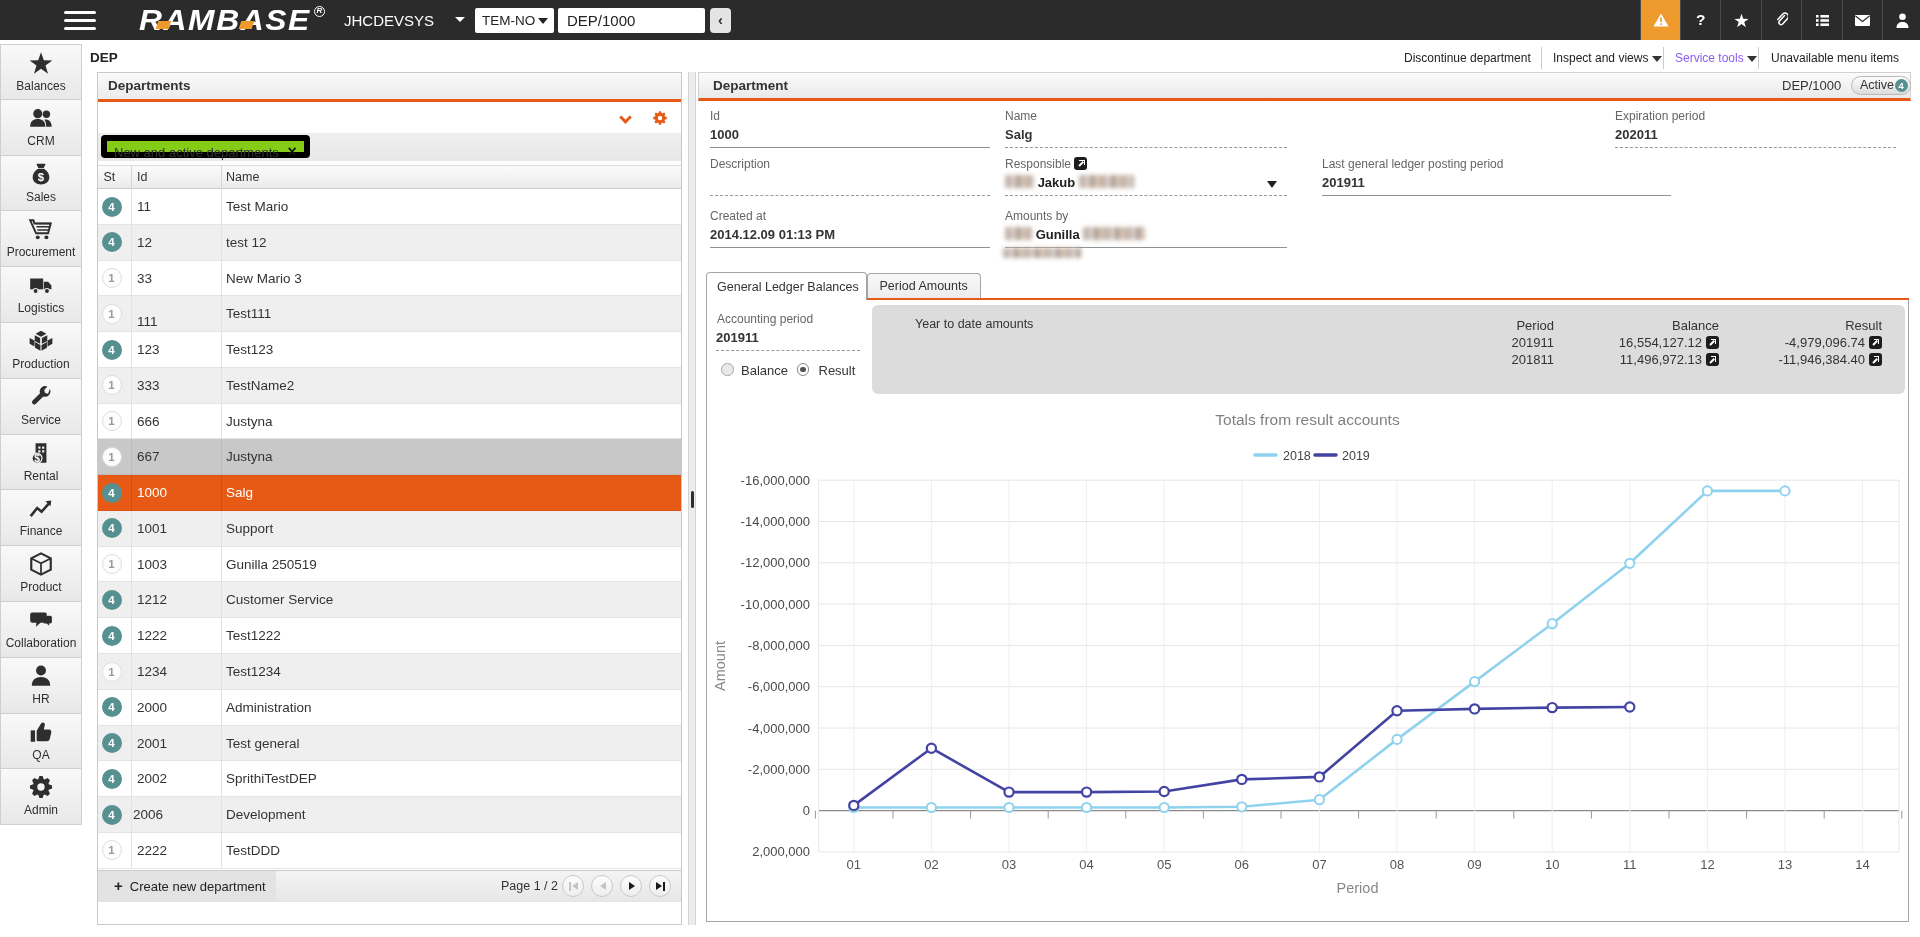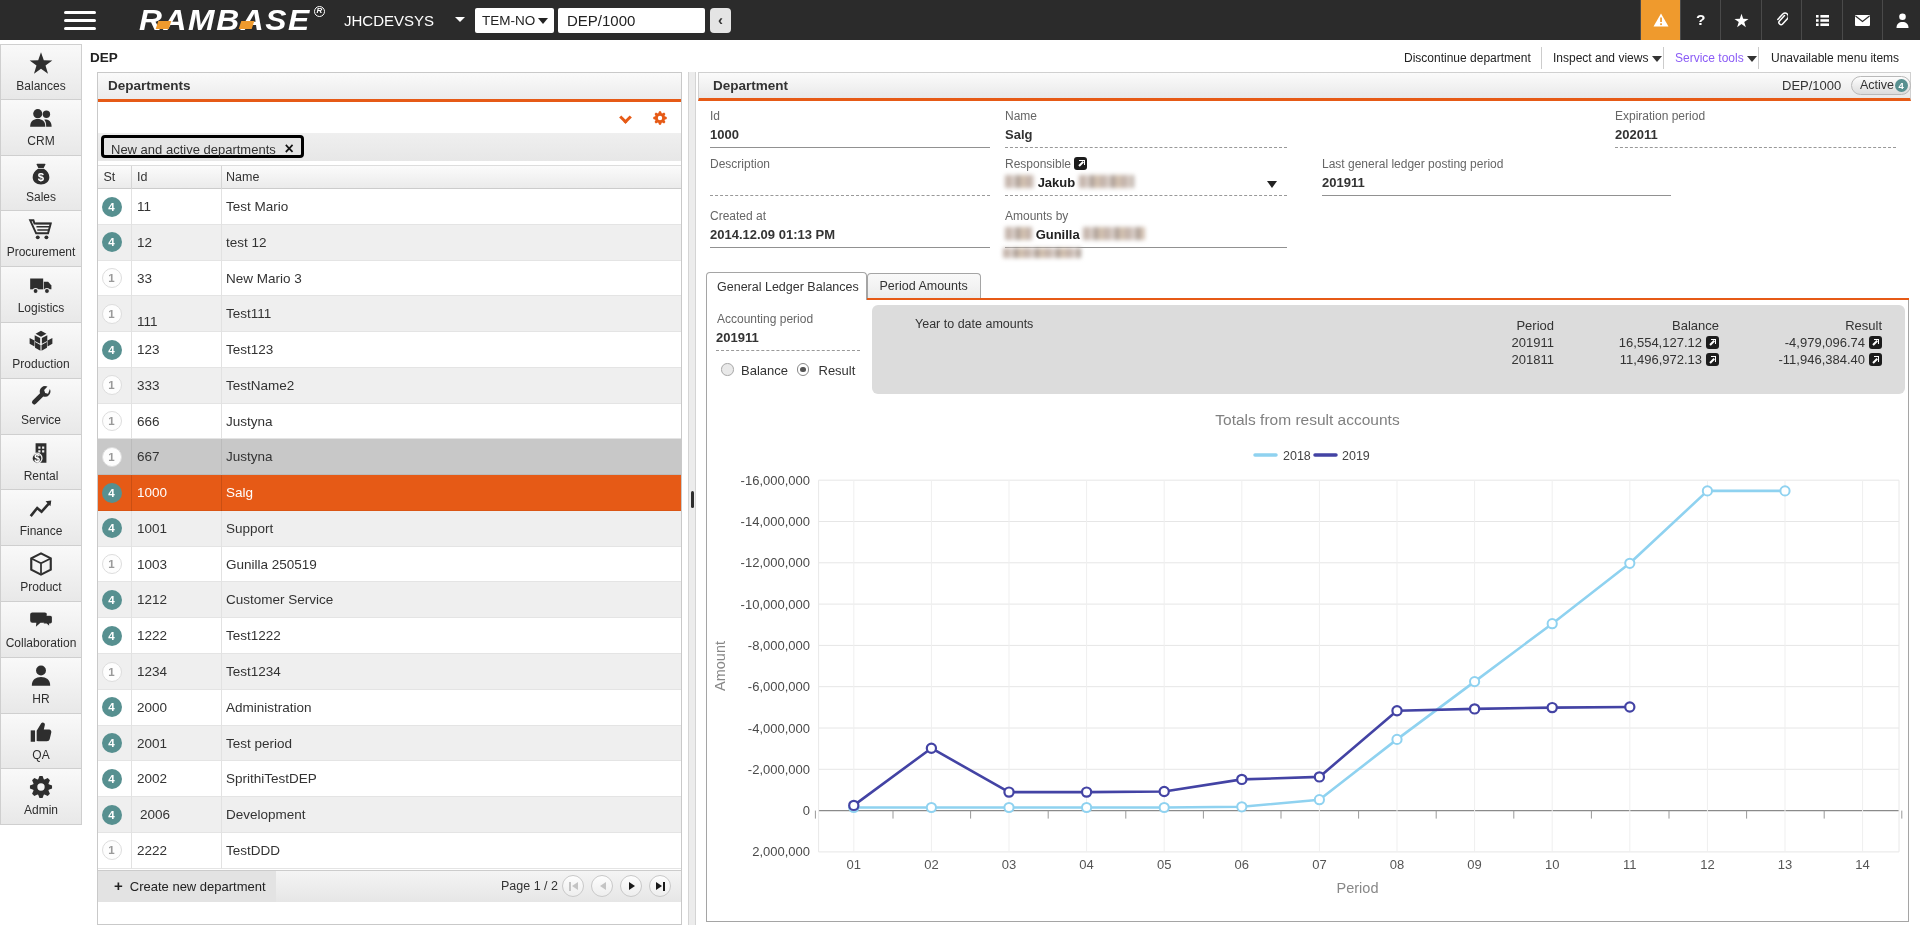--- a/index.html
+++ b/index.html
@@ -209,21 +209,21 @@
     <div class="abs" style="left:1541px;top:47px;width:1px;height:22px;background:#ccc"></div>
     <div class="abs" style="left:1663px;top:47px;width:1px;height:22px;background:#ccc"></div>
     <div class="abs" style="left:1758px;top:47px;width:1px;height:22px;background:#ccc"></div>
     <div class="abs" style="left:97px;top:71.5px;width:584.5px;height:853.5px;background:#fff;border:1px solid #c9c9c9">
       <div class="abs" style="left:0;top:0;width:100%;height:29px;background:linear-gradient(#fafafa,#ececec);border-bottom:3px solid #e65a16;font-size:13.5px;font-weight:700;color:#333;line-height:26px;padding-left:10px">Departments</div>
       <span class="abs" style="left:523px;top:40px;width:9px;height:9px;border-right:3px solid #e65a16;border-bottom:3px solid #e65a16;transform:rotate(45deg)"></span>
       <svg width="14" height="14" viewBox="0 0 14 14" style="position:absolute;left:555px;top:38.5px">
         <path d="M5.30 2.30 L6.05 0.27 L7.95 0.27 L8.70 2.30 L9.13 2.47 L11.09 1.57 L12.43 2.91 L11.53 4.87 L11.70 5.30 L13.73 6.05 L13.73 7.95 L11.70 8.70 L11.53 9.13 L12.43 11.09 L11.09 12.43 L9.13 11.53 L8.70 11.70 L7.95 13.73 L6.05 13.73 L5.30 11.70 L4.87 11.53 L2.91 12.43 L1.57 11.09 L2.47 9.13 L2.30 8.70 L0.27 7.95 L0.27 6.05 L2.30 5.30 L2.47 4.87 L1.57 2.91 L2.91 1.57 L4.87 2.47 Z M9.20 7.00 A2.2 2.2 0 1 0 4.80 7.00 A2.2 2.2 0 1 0 9.20 7.00 Z" fill="#e65a16" fill-rule="evenodd"></path>
       </svg>
       <div class="abs" style="left:0;top:60px;width:582.5px;height:28px;background:linear-gradient(#efefef,#e7e7e7)"></div>
-      <div class="abs" style="left:3px;top:62px;height:23px;background:#e5e5e5;border:3px solid #000000;border-radius:4px;font-size:13px;color:#333;line-height:21px;padding:0 7px">New and active departments <span style="font-weight:700;font-size:16px;margin-left:5px;color:#111">×</span></div>
+      <div class="abs" style="left:3px;top:62px;height:23px;background:#84cc16;border:6px solid #000000;border-radius:4px;font-size:13px;color:#333;line-height:21px;padding:0 7px">New and active departments <span style="font-weight:700;font-size:16px;margin-left:5px;color:#111">×</span></div>
       <div class="abs" style="left:0;top:92px;width:582.5px;height:24.5px;background:linear-gradient(#fbfbfb,#ebebeb);border-top:1px solid #ddd;border-bottom:1px solid #ccc;font-size:12.5px;color:#333">
         <div class="abs" style="left:5.5px;top:4.5px">St</div>
         <div class="abs" style="left:39px;top:4.5px">Id</div>
         <div class="abs" style="left:128px;top:4.5px">Name</div>
         <div class="abs" style="left:33px;top:0;width:1px;height:24px;background:#d5d5d5"></div>
         <div class="abs" style="left:123px;top:0;width:1px;height:24px;background:#d5d5d5"></div>
       </div>
       <div class="abs" style="left:0;top:116.50px;width:582.5px;height:35.77px;background:#fff;border-bottom:1px solid #e4e4e4;font-size:13.5px;color:#333;line-height:35.77px">
         <span style="position:absolute;left:3.5px;top:7.5px;width:20px;height:20px;border-radius:50%;background:#579090;color:#fff;font-size:11.5px;font-weight:700;text-align:center;line-height:20px">4</span>
         <span class="abs" style="left:39px;top:0">11</span>
@@ -325,34 +325,34 @@
       <div class="abs" style="left:0;top:617.28px;width:582.5px;height:35.77px;background:#fff;border-bottom:1px solid #e4e4e4;font-size:13.5px;color:#333;line-height:35.77px">
         <span style="position:absolute;left:3.5px;top:7.5px;width:20px;height:20px;border-radius:50%;background:#579090;color:#fff;font-size:11.5px;font-weight:700;text-align:center;line-height:20px">4</span>
         <span class="abs" style="left:39px;top:0">2000</span>
         <span class="abs" style="left:128px;top:0">Administration</span>
         <span class="abs" style="left:33px;top:0;width:1px;height:35.77px;background:#e2e2e2"></span>
         <span class="abs" style="left:123px;top:0;width:1px;height:35.77px;background:#e2e2e2"></span>
       </div>
       <div class="abs" style="left:0;top:653.05px;width:582.5px;height:35.77px;background:#efefef;border-bottom:1px solid #e4e4e4;font-size:13.5px;color:#333;line-height:35.77px">
         <span style="position:absolute;left:3.5px;top:7.5px;width:20px;height:20px;border-radius:50%;background:#579090;color:#fff;font-size:11.5px;font-weight:700;text-align:center;line-height:20px">4</span>
         <span class="abs" style="left:39px;top:0">2001</span>
-        <span class="abs" style="left:128px;top:0">Test period</span>
+        <span class="abs" style="left:128px;top:0">Test general</span>
         <span class="abs" style="left:33px;top:0;width:1px;height:35.77px;background:#e2e2e2"></span>
         <span class="abs" style="left:123px;top:0;width:1px;height:35.77px;background:#e2e2e2"></span>
       </div>
       <div class="abs" style="left:0;top:688.82px;width:582.5px;height:35.77px;background:#fff;border-bottom:1px solid #e4e4e4;font-size:13.5px;color:#333;line-height:35.77px">
         <span style="position:absolute;left:3.5px;top:7.5px;width:20px;height:20px;border-radius:50%;background:#579090;color:#fff;font-size:11.5px;font-weight:700;text-align:center;line-height:20px">4</span>
         <span class="abs" style="left:39px;top:0">2002</span>
         <span class="abs" style="left:128px;top:0">SprithiTestDEP</span>
         <span class="abs" style="left:33px;top:0;width:1px;height:35.77px;background:#e2e2e2"></span>
         <span class="abs" style="left:123px;top:0;width:1px;height:35.77px;background:#e2e2e2"></span>
       </div>
       <div class="abs" style="left:0;top:724.59px;width:582.5px;height:35.77px;background:#efefef;border-bottom:1px solid #e4e4e4;font-size:13.5px;color:#333;line-height:35.77px">
         <span style="position:absolute;left:3.5px;top:7.5px;width:20px;height:20px;border-radius:50%;background:#579090;color:#fff;font-size:11.5px;font-weight:700;text-align:center;line-height:20px">4</span>
-        <span class="abs" style="left:42px;top:0">2006</span>
+        <span class="abs" style="left:35px;top:0">2006</span>
         <span class="abs" style="left:128px;top:0">Development</span>
         <span class="abs" style="left:33px;top:0;width:1px;height:35.77px;background:#e2e2e2"></span>
         <span class="abs" style="left:123px;top:0;width:1px;height:35.77px;background:#e2e2e2"></span>
       </div>
       <div class="abs" style="left:0;top:760.36px;width:582.5px;height:35.77px;background:#fff;border-bottom:1px solid #e4e4e4;font-size:13.5px;color:#333;line-height:35.77px">
         <span style="position:absolute;left:3.5px;top:7.5px;width:20px;height:20px;border-radius:50%;background:#fdfdfd;border:1px solid #ddd;color:#999;font-size:11.5px;font-weight:700;text-align:center;line-height:18px">1</span>
         <span class="abs" style="left:39px;top:0">2222</span>
         <span class="abs" style="left:128px;top:0">TestDDD</span>
         <span class="abs" style="left:33px;top:0;width:1px;height:35.77px;background:#e2e2e2"></span>
         <span class="abs" style="left:123px;top:0;width:1px;height:35.77px;background:#e2e2e2"></span>

